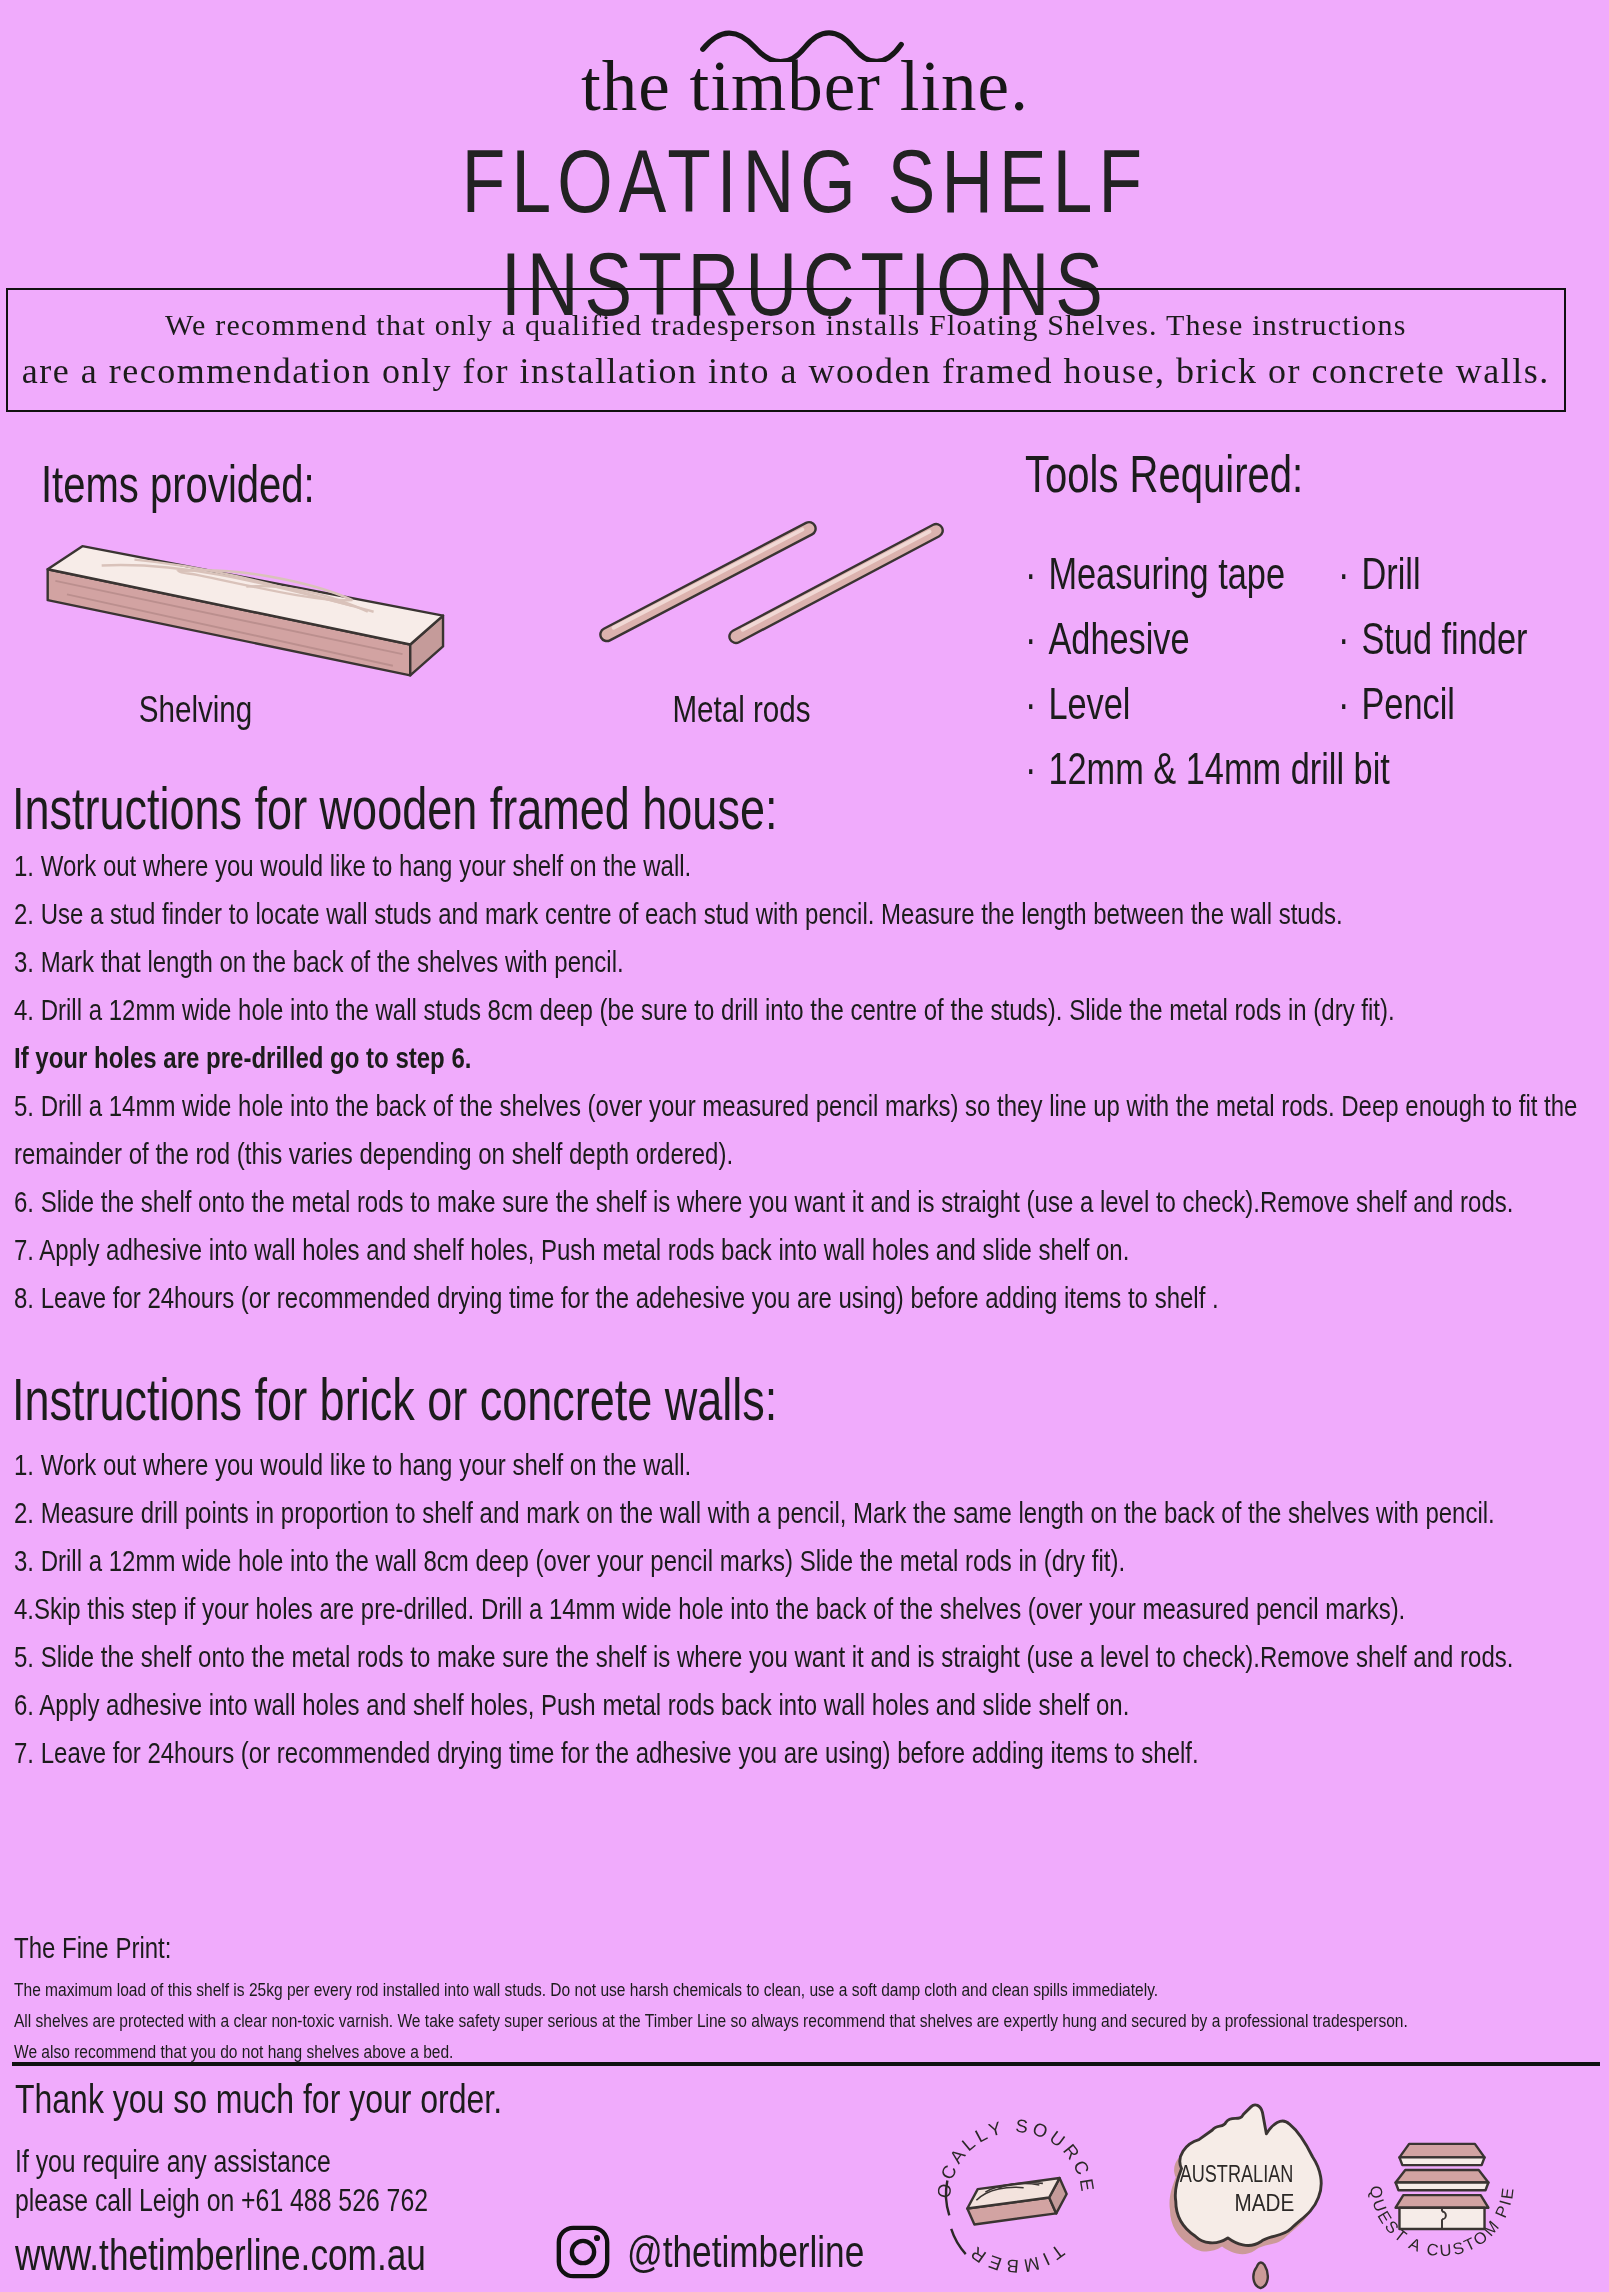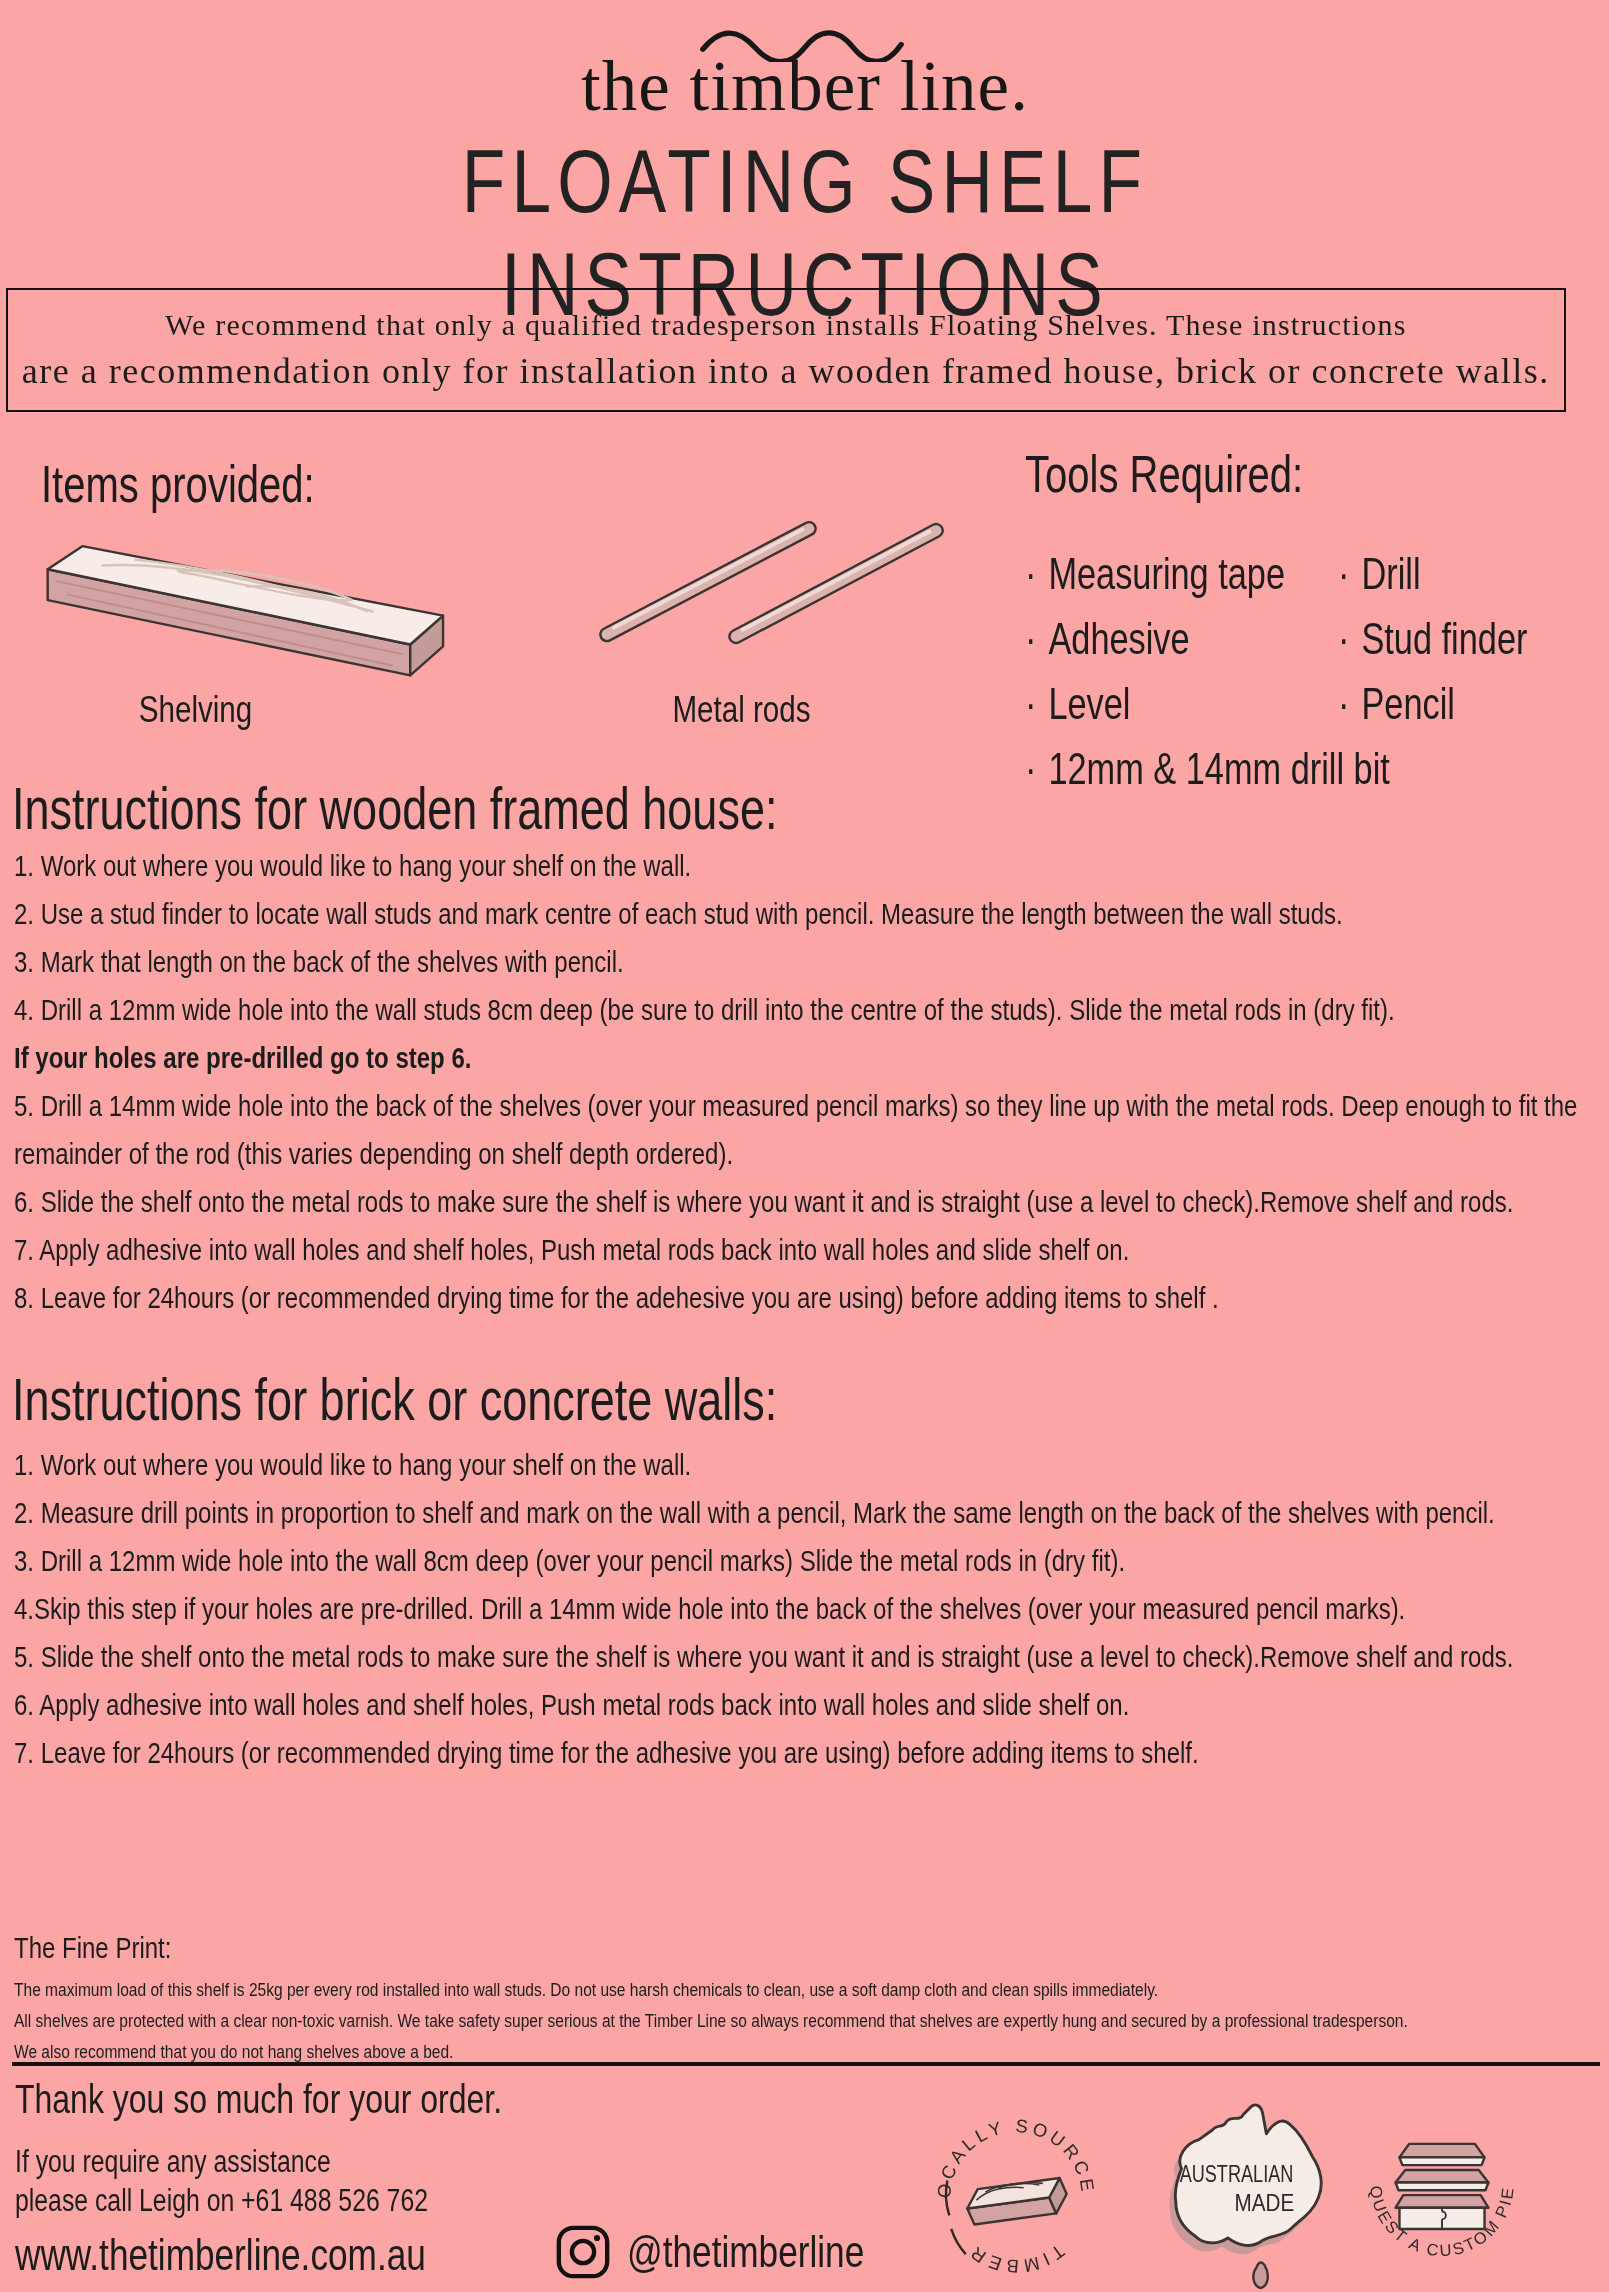--- a/index.html
+++ b/index.html
@@ -1,16 +1,16 @@
 <!DOCTYPE html>
 <html><head>
 <meta charset="utf-8">
 <style>
   html,body{margin:0;padding:0;background:#ffffff;}
-  .page{position:relative;width:1610px;height:2292px;background:#fca5a5;overflow:hidden;
+  .page{position:relative;width:1610px;height:2292px;background:#f0abfc;overflow:hidden;
         font-family:"Liberation Sans",sans-serif;color:#1c1c1c;}
   .abs{position:absolute;}
   
   .sxL{transform-origin:0 0;display:block;}
   .sxC{transform-origin:50% 0;display:inline-block;}
   
   .logo{left:0;top:46px;width:100%;text-align:center;
         font-family:"Liberation Serif",serif;font-size:71px;color:#171717;letter-spacing:1px;}
   .title-wrap{left:0;top:122px;width:100%;text-align:center;margin-top:8px;}
   .title{font-size:89px;letter-spacing:7.7px;transform:scaleX(0.80);color:#222;}

